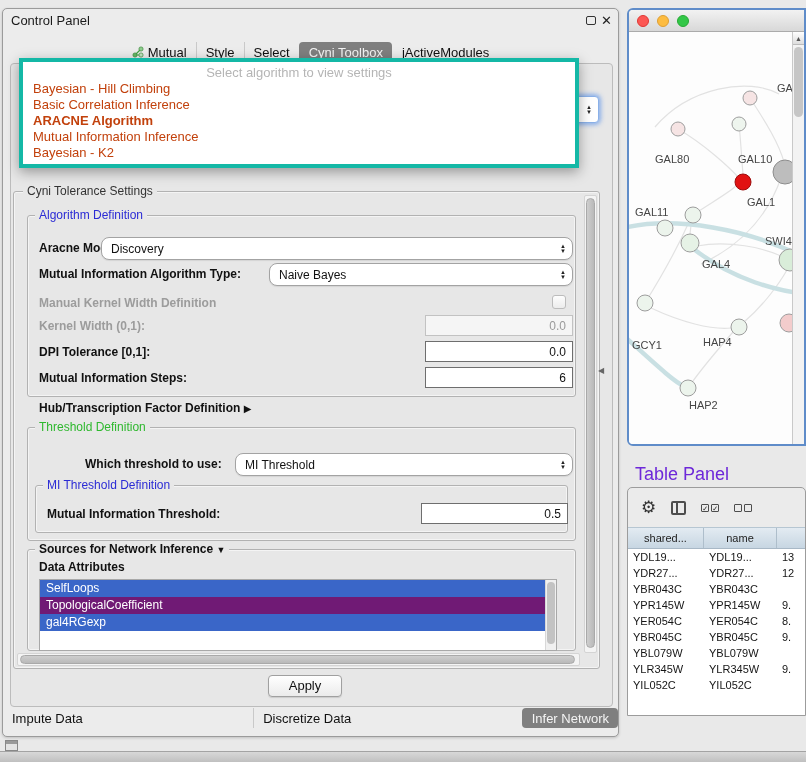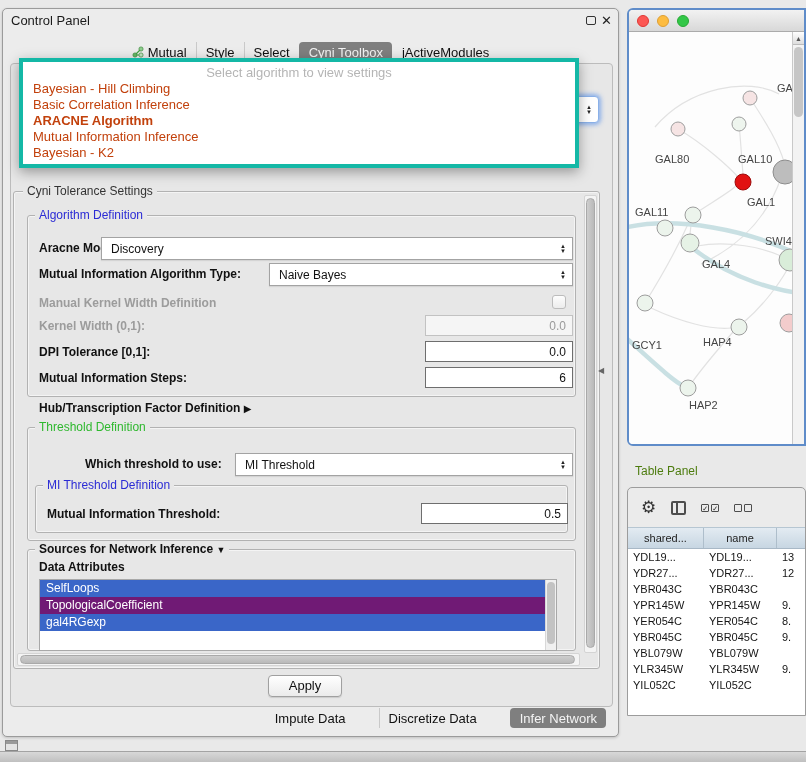--- a/index.html
+++ b/index.html
@@ -28,21 +28,21 @@
   .group { position:absolute; border:1px solid #b2b2b2; border-radius:3px;
            box-shadow: inset 0 0 0 1px rgba(255,255,255,.55); z-index:1; }
   .group-title { position:absolute; z-index:2; background:#e7e7e7; padding:0 4px; font-size:12px; color:#333; white-space:nowrap; }
   .group-title.blue { color:#2b2bd5; }
   .group-title.green { color:#2eb82e; }
   .group-title.boldblack { color:#111; font-weight:bold; }
 
   .lbl { position:absolute; z-index:3; font-size:12px; font-weight:bold; color:#111; white-space:nowrap; line-height:15px; }
   .lbl.disabled { color:#9c9c9c; }
 
-  .combo { position:absolute; z-index:3; height:23px; background:#fff; border:1px solid #a3a3a3; border-radius:0;
+  .combo { position:absolute; z-index:3; height:23px; background:#fff; border:1px solid #a3a3a3; border-radius:8px;
            box-shadow:0 1px 1px rgba(0,0,0,.08); }
   .combo-value { position:absolute; left:9px; top:0; line-height:22px; font-size:12px; color:#111; white-space:nowrap; }
   .combo-arrows { position:absolute; right:6px; top:50%; transform:translateY(-50%); display:flex; flex-direction:column; align-items:center; }
   .combo-arrows i { font-style:normal; font-size:6px; line-height:5px; color:#222; }
 
   .tfield { position:absolute; z-index:3; height:21px; background:#fff; border:1px solid #6e6e6e;
             font-size:12px; color:#111; text-align:right; padding:2px 6px; line-height:16px; }
   .tfield.disabled { border-color:#c2c2c2; background:#f5f5f5; color:#9a9a9a; }
 
   .cbox { position:absolute; z-index:3; width:14px; height:14px; border:1px solid #bcbcbc; border-radius:3px;
@@ -69,42 +69,42 @@
   
   .attr-listbox { position:absolute; left:36px; top:570px; width:518px; height:72px; z-index:3; background:#fff;
                   border:1px solid #a8a8a8; overflow:hidden; }
   .attr-item { height:17px; line-height:17px; padding-left:6px; font-size:12px; color:#fff; width:506px; white-space:nowrap; }
   .list-vscroll { position:absolute; right:0; top:0; bottom:0; width:11px; background:#f0f0f0; border-left:1px solid #d8d8d8; }
   .list-vthumb { position:absolute; left:1px; right:1px; top:2px; height:62px; background:#c3c3c3; border-radius:5px; }
 
   .btn { position:absolute; z-index:3; background:linear-gradient(#ffffff,#ebebeb); border:1px solid #a0a0a0; border-radius:4px;
          font-size:13px; color:#111; text-align:center; line-height:20px; box-shadow:0 1px 1px rgba(0,0,0,.12); }
 
-  .cp-bottom-tabs { position:absolute; left:0; right:12px; top:698px; height:22px; display:flex; justify-content:flex-end; align-items:center;gap:24px; }
+  .cp-bottom-tabs { position:absolute; left:0; right:0; top:698px; height:22px; display:flex; justify-content:space-between; align-items:center;gap:24px; }
 
   .divider-handle { position:absolute; left:598px; top:366px; font-size:8px; color:#666; z-index:6; }
 
   
   .net-window { position:absolute; left:627px; top:8px; width:179px; height:438px; border:2px solid #5f8cc9;
                 border-radius:6px 0 0 6px; overflow:hidden; background:#fff; }
   .net-titlebar { height:22px; background:linear-gradient(#f2f2f2,#d8d8d8); border-bottom:1px solid #ababab;
                   display:flex; align-items:center; padding-left:8px; gap:8px; }
   .light { width:12px; height:12px; border-radius:50%; display:inline-block; }
   .light.red    { background:#fc5753; border:1px solid #df3734; }
   .light.yellow { background:#fdbc40; border:1px solid #de9f34; }
   .light.green  { background:#33c748; border:1px solid #27aa35; }
   .net-canvas { position:relative; height:413px; background:#fdfdfd; overflow:hidden; }
   #net-svg text { font:11px "Liberation Sans","DejaVu Sans",sans-serif; fill:#454545; }
   .net-vscroll { position:absolute; right:0; top:0; bottom:0; width:12px; background:#f3f3f3; border-left:1px solid #c9c9c9; }
   .net-scroll-arrow { height:13px; text-align:center; font-size:7px; line-height:13px; color:#555;
                       background:linear-gradient(#fff,#ddd); border-bottom:1px solid #bbb; }
   .net-vthumb { position:absolute; left:1px; width:9px; top:15px; height:70px; background:#c6c6c6; border-radius:5px; }
 
   
-  .tp-label { position:absolute; left:635px; top:464px; font-size:12px; color:#4d7c0f; }
+  .tp-label { position:absolute; left:635px; top:464px; font-size:18px; color:#6d28d9; }
   .tp-window { position:absolute; left:627px; top:487px; width:179px; height:229px; background:#ebebeb;
                border:1px solid #9c9c9c; border-radius:5px 5px 0 0; overflow:hidden; }
   .tp-toolbar { height:39px; display:flex; align-items:center; gap:15px; padding-left:13px; }
   .tb-gear { font-size:17px; color:#333; line-height:17px; }
   .tb-colbox { position:relative; width:15px; height:14px; border:2px solid #4d4d4d; border-radius:2px; display:inline-block; }
   .tb-colbox::after { content:''; position:absolute; left:3px; top:0; bottom:0; width:2px; background:#4d4d4d; }
   .tb-pair { display:inline-flex; gap:2px; }
   .mini-box { width:8px; height:8px; border:1px solid #4d4d4d; border-radius:1px; font-size:7px; line-height:7px;
               text-align:center; color:#222; display:inline-block; }
   .tp-header { display:flex; height:22px; background:linear-gradient(#e3ebf2,#c7d6e2);

